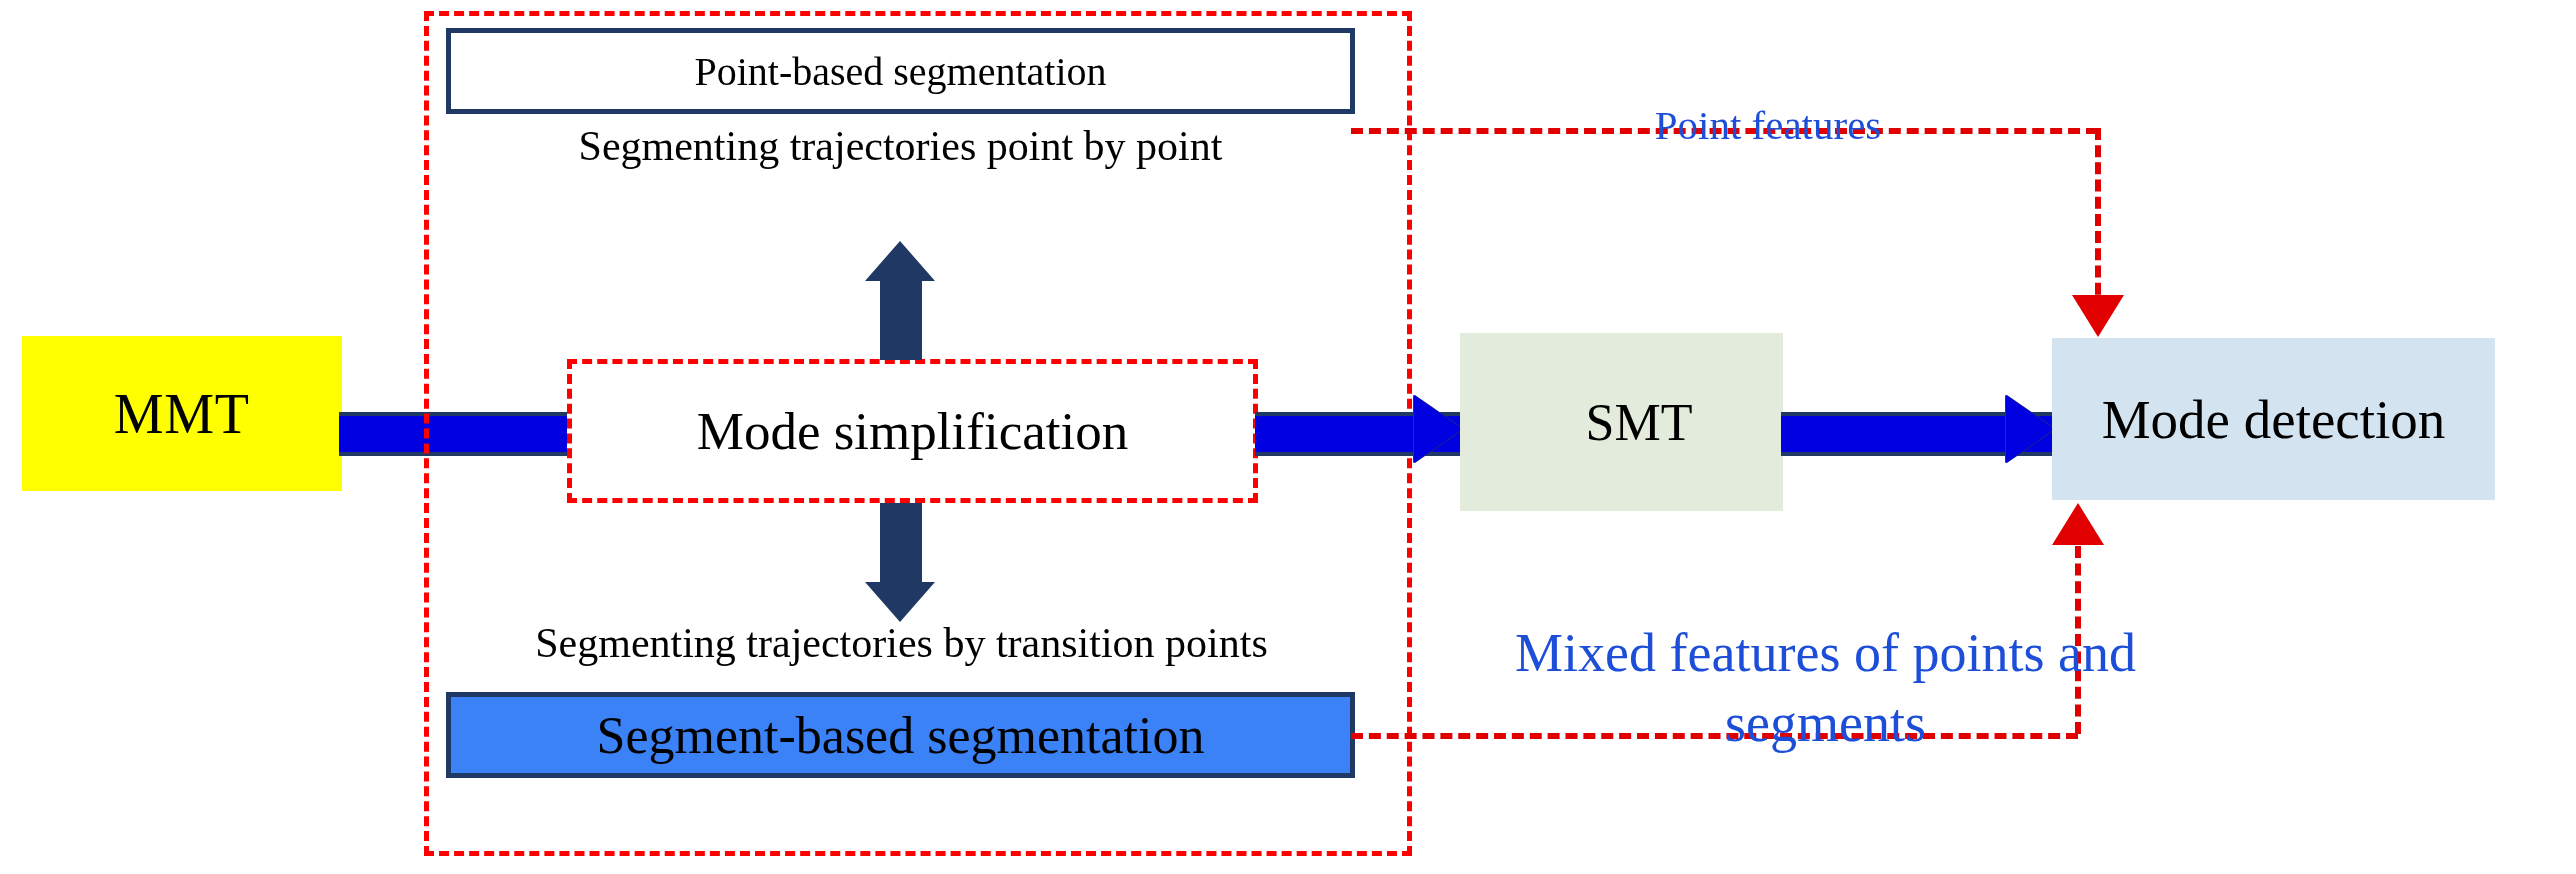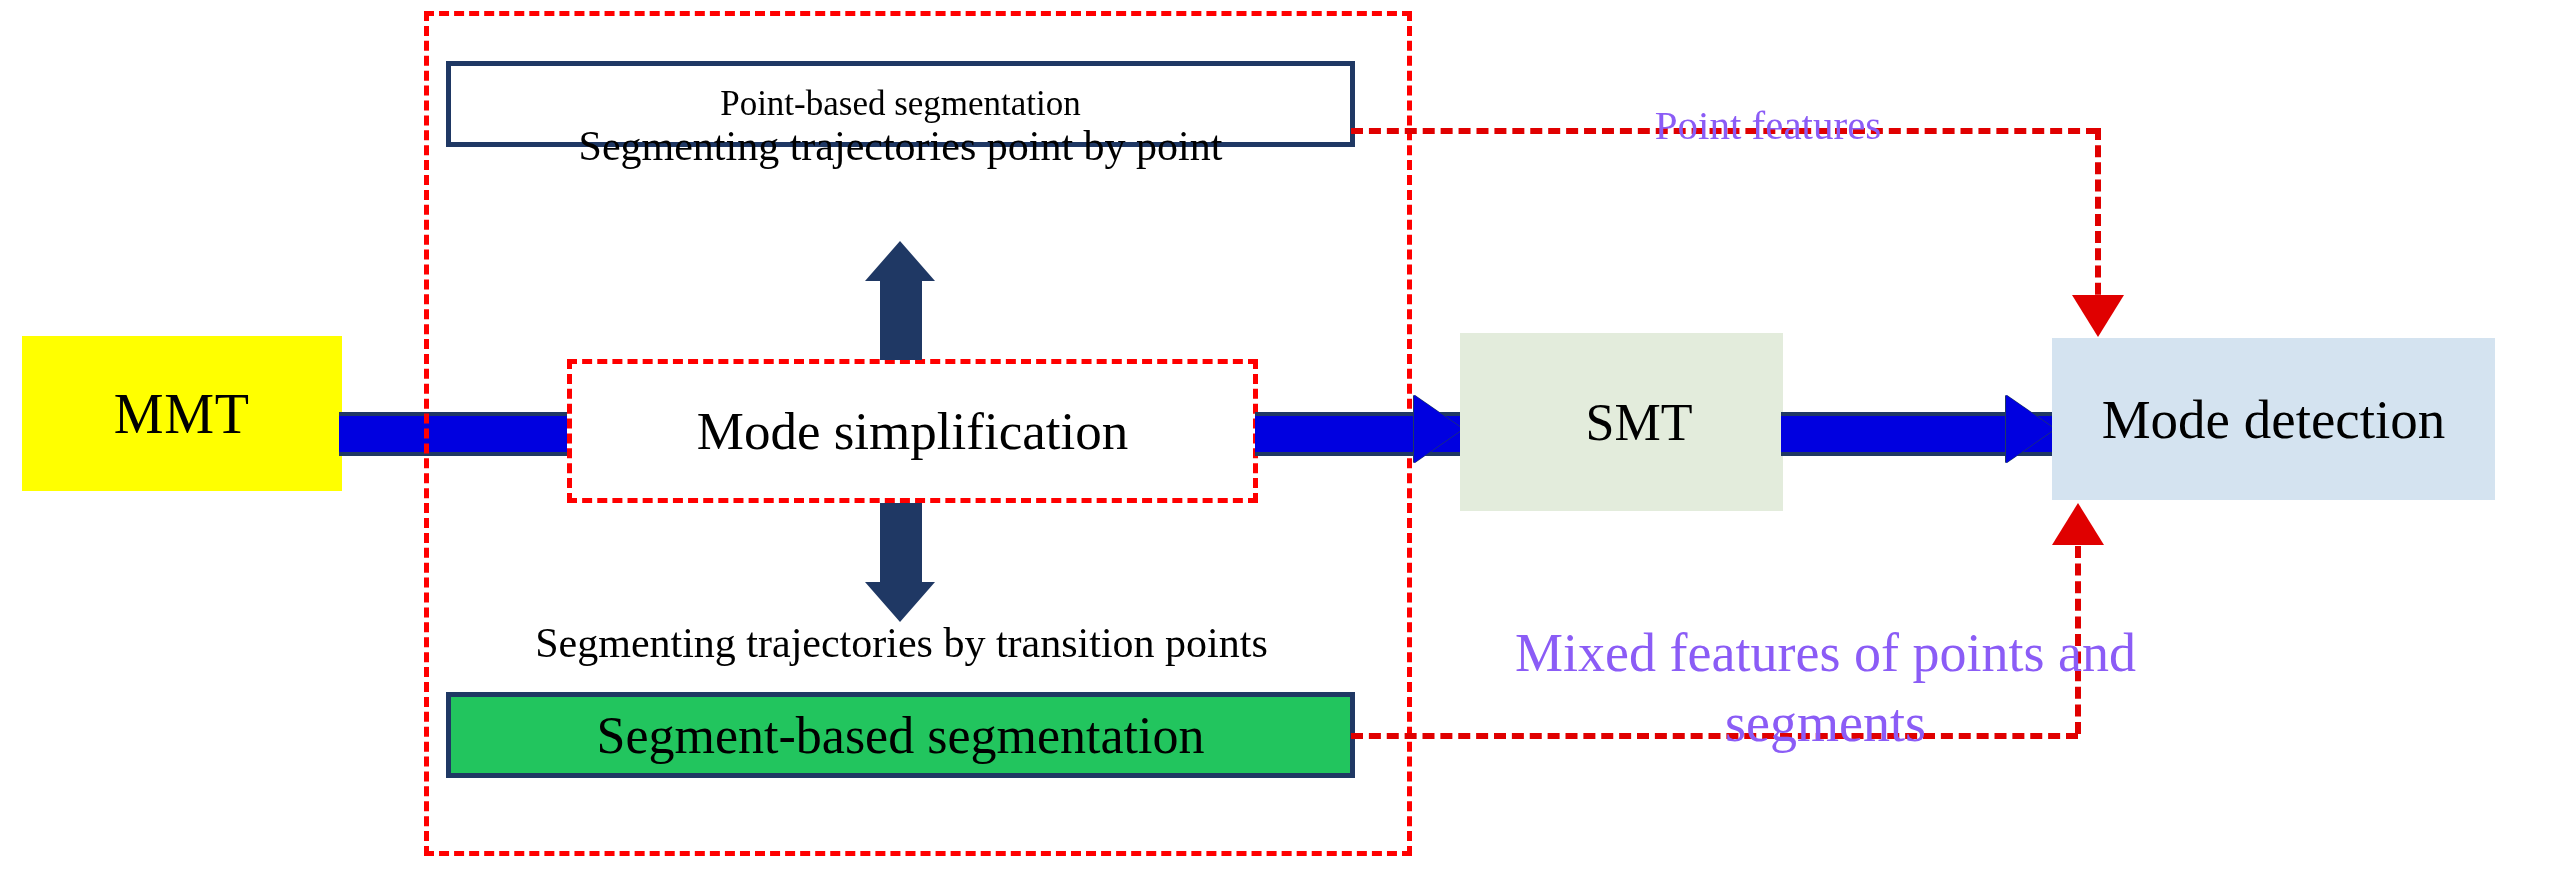--- a/index.html
+++ b/index.html
@@ -12,42 +12,42 @@
   
   #mmt{left:21.6px;top:336px;width:320px;height:155px;background:#ffff00;
        font-size:56px;letter-spacing:0.7px;}
 
   
   #outer-group{position:absolute;left:424px;top:10.8px;width:988px;height:845px;
        border:5px dashed #ff0000;box-sizing:border-box;background:transparent;}
 
   
   #point-box{left:446px;top:28px;width:909px;height:86px;
-       border:5px solid #1f3864;background:#ffffff;font-size:35px;margin-top:33px;}
+       border:5px solid #1f3864;background:#ffffff;font-size:40px;}
   #point-caption{left:446px;top:121px;width:909px;height:50px;font-size:42px;}
 
   
   #mode-simp{left:567px;top:359px;width:691px;height:144px;
        border:5px dashed #ff0000;background:#ffffff;font-size:53px;}
 
   
   #seg-caption{left:431px;top:618px;width:941px;height:50px;font-size:42px;}
   #seg-box{left:446px;top:692px;width:909px;height:86px;
-       border:5px solid #1f3864;background:#22c55e;font-size:52px;}
+       border:5px solid #1f3864;background:#3b82f6;font-size:52px;}
 
   
   #smt{left:1460px;top:333px;width:323px;height:178px;background:#e3ecdc;
        font-size:52px;padding-left:35px;}
 
   
   #mode-det{left:2052px;top:338px;width:443px;height:162px;background:#d4e3f0;
        font-size:55px;}
 
   
-  .label{position:absolute;color:#8b5cf6;text-align:center;white-space:nowrap;}
+  .label{position:absolute;color:#1d4ed8;text-align:center;white-space:nowrap;}
   #point-features{left:1502px;top:101px;width:532px;font-size:41px;}
   #mixed-features{left:1502px;top:618px;width:647px;font-size:54px;line-height:1.30;
                   white-space:normal;}
 
   
   .blue-bar{position:absolute;background:#0000e0;
             border-top:4.3px solid #1f3864;border-bottom:4.3px solid #1f3864;}
   #bar-mmt{left:339px;top:412px;width:231px;height:36px;}
   #bar-simp-smt{left:1255px;top:412px;width:208px;height:36px;}
   #bar-smt-det{left:1781px;top:412px;width:274px;height:36px;}

